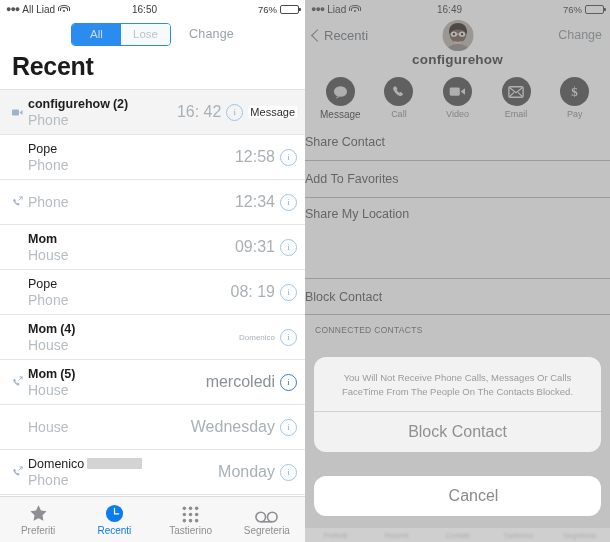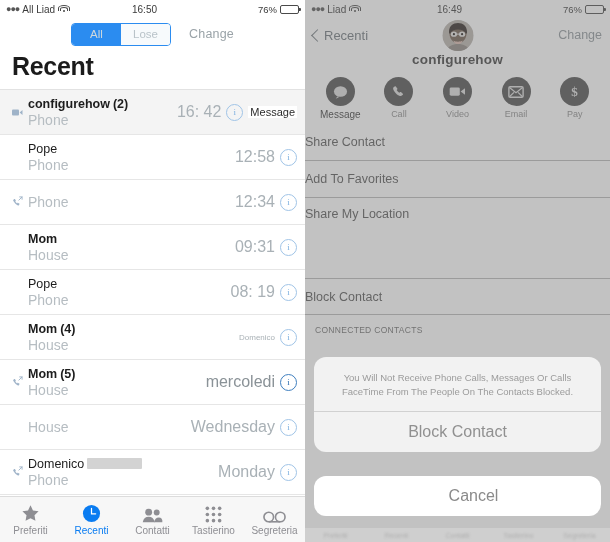--- a/index.html
+++ b/index.html
@@ -276,31 +276,20 @@
           <span class="tab-ico">
             <svg width="19" height="19" viewBox="0 0 20 20">
               <circle cx="10" cy="10" r="9" fill="currentColor"></circle>
               <path d="M10 4.5v5.8h4.4" stroke="#fff" stroke-width="1.3" fill="none" stroke-linecap="round"></path>
             </svg>
           </span>
           <span class="tab-label">Recenti</span>
         </div>
         <div class="tab">
           <span class="tab-ico">
-            <svg width="21" height="16" viewBox="0 0 22 16">
-              <circle cx="7" cy="5" r="3.6" fill="currentColor"></circle>
-              <circle cx="15.4" cy="5.4" r="3.1" fill="currentColor"></circle>
-              <path d="M.8 15.5C1.4 11.7 3.8 9.8 7 9.8s5.6 1.9 6.2 5.7z" fill="currentColor"></path>
-              <path d="M12.6 15.5c.5-3.3 2.4-5 5-5s4.2 1.7 3.7 5z" fill="currentColor"></path>
-            </svg>
-          </span>
-          <span class="tab-label">Contatti</span>
-        </div>
-        <div class="tab">
-          <span class="tab-ico">
             <svg width="17" height="17" viewBox="0 0 18 18">
               <g fill="currentColor">
                 <circle cx="2.5" cy="2.5" r="1.9"></circle>
                 <circle cx="9" cy="2.5" r="1.9"></circle>
                 <circle cx="15.5" cy="2.5" r="1.9"></circle>
                 <circle cx="2.5" cy="9" r="1.9"></circle>
                 <circle cx="9" cy="9" r="1.9"></circle>
                 <circle cx="15.5" cy="9" r="1.9"></circle>
                 <circle cx="2.5" cy="15.5" r="1.9"></circle>
                 <circle cx="9" cy="15.5" r="1.9"></circle>

